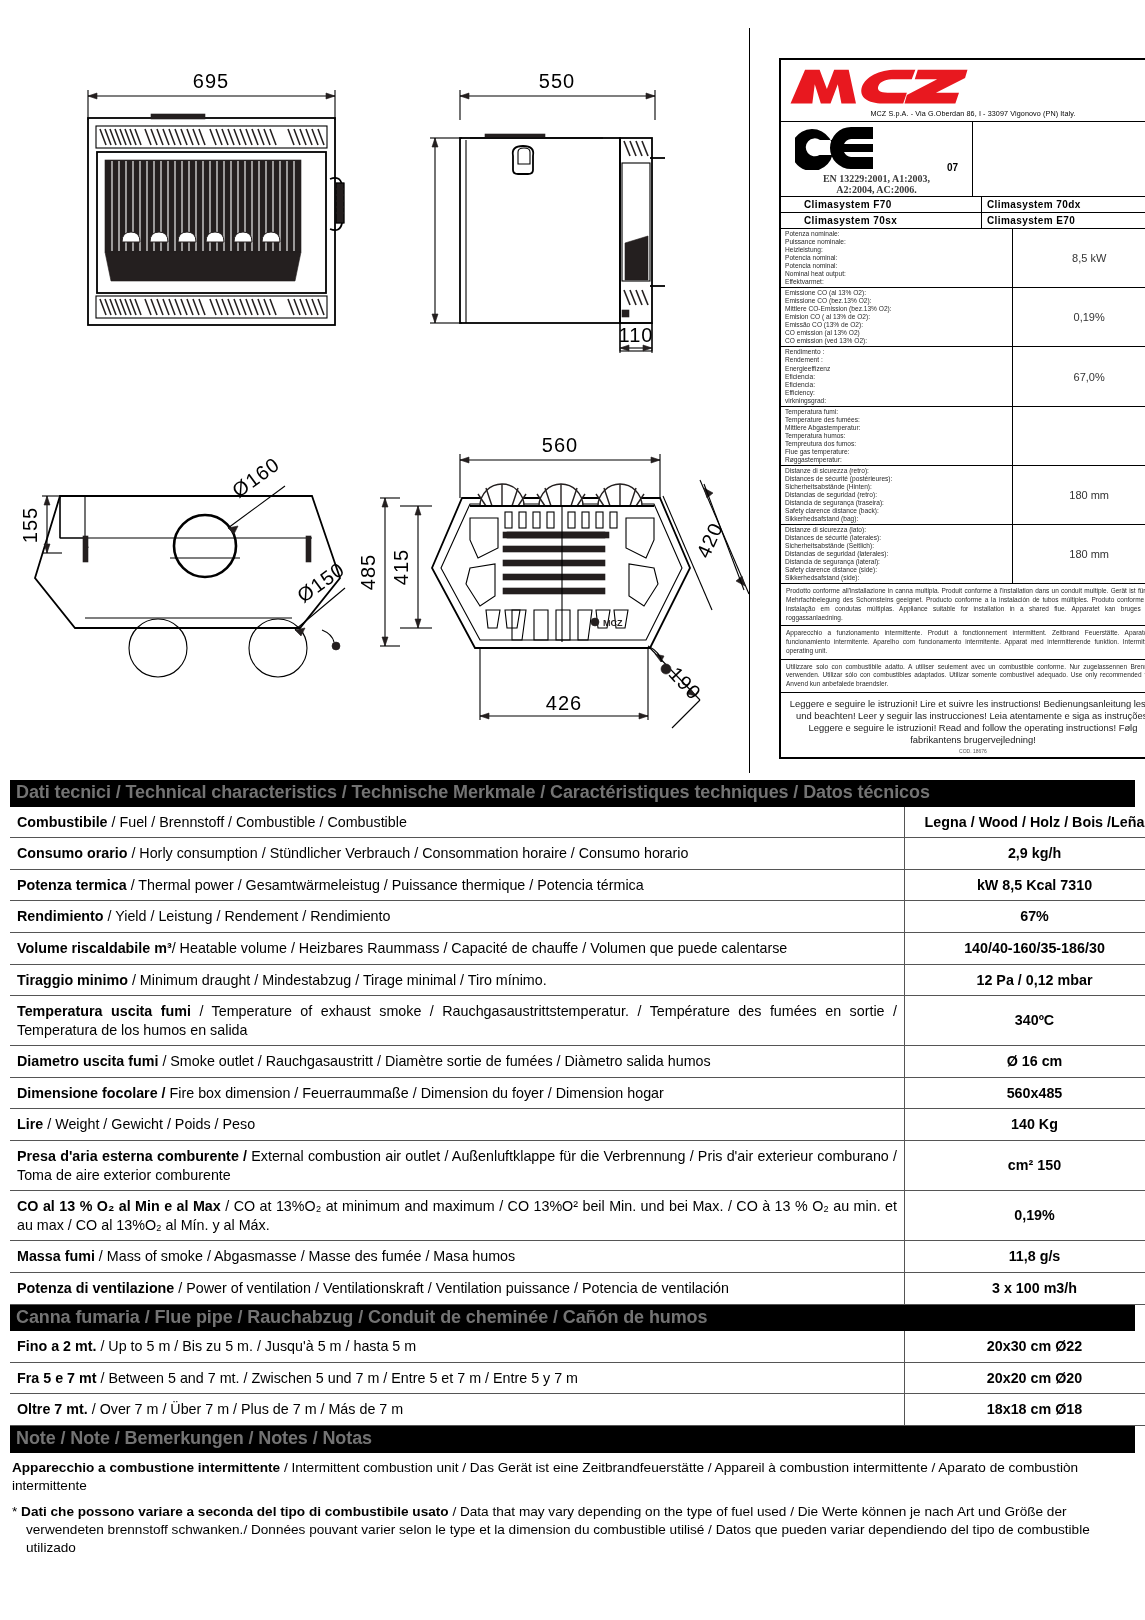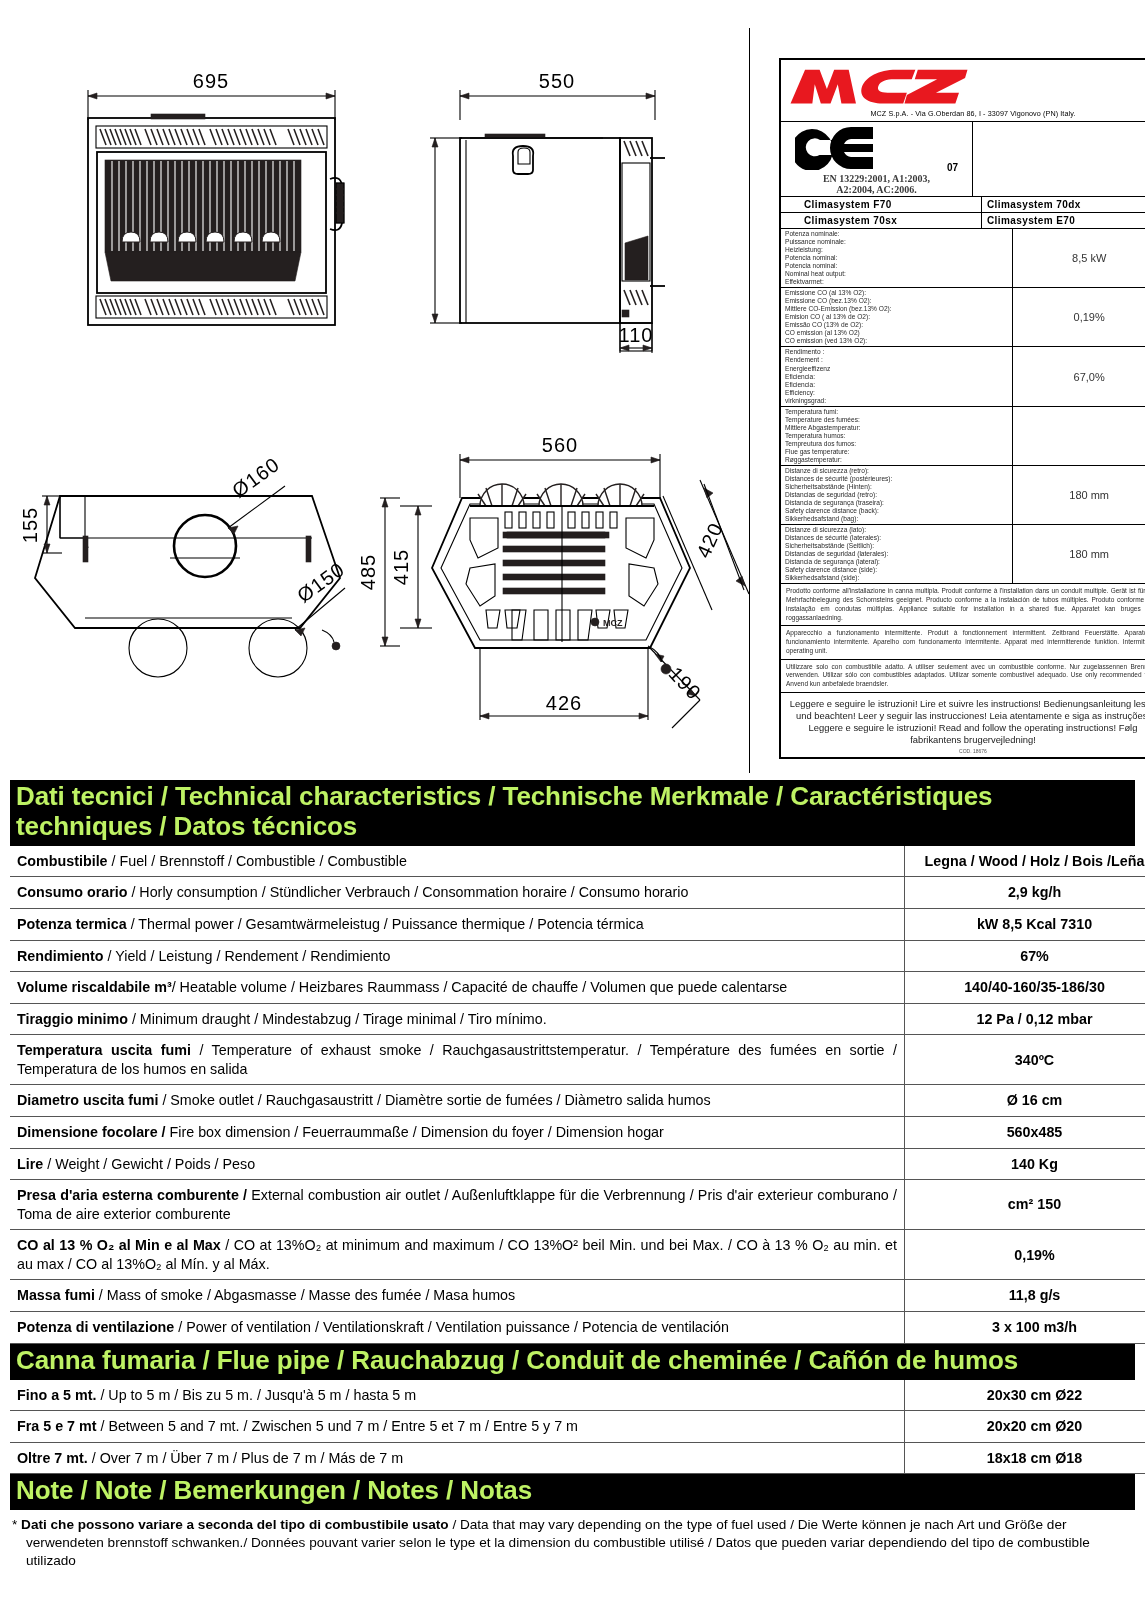--- a/index.html
+++ b/index.html
@@ -52,21 +52,21 @@
   .spec-val{width:39.5%;box-sizing:border-box;display:flex;align-items:center;justify-content:center;
             font-size:11px;color:#333;}
   .note-blk{border-bottom:1.4px solid #000;padding:3px 5px;font-size:6.5px;line-height:1.35;
             text-align:justify;color:#2a2a2a;}
   .warn-blk{padding:5px 8px 2px;text-align:center;font-size:9.4px;line-height:1.28;color:#1a1a1a;}
   .code-blk{text-align:center;font-size:5px;color:#555;padding-bottom:3px;}
 
   
   .tables{position:absolute;left:10px;top:752px;width:1125px;}
   .bar{
-    background:#000;color:#bef264;font-weight:bold;font-size:26px;
+    background:#000;color:#737373;font-weight:bold;font-size:18px;
     padding:2px 6px 4px;letter-spacing:-.1px;line-height:1.15;
   }
   table.spec{width:100%;border-collapse:collapse;table-layout:fixed;}
   table.spec td{
     border-bottom:1.6px solid #555;vertical-align:middle;
     padding:6px 7px;font-size:14.3px;line-height:1.3;
   }
   td.desc{width:880px;text-align:justify;}
   td.val{width:245px;border-left:1.6px solid #555;text-align:center;font-weight:bold;font-size:14.6px;}
   td.desc b{font-weight:bold;}
@@ -626,33 +626,34 @@
           <td class="val">3 x 100 m3/h</td>
         </tr>
       </tbody>
     </table>
 
     <div class="bar">Canna fumaria / Flue pipe / Rauchabzug / Conduit de cheminée / Cañón de humos</div>
 
     <table class="spec">
       <tbody>
         <tr>
-          <td class="desc"><b>Fino a 5 mt.</b><span> / Up to 5 m / Bis zu 5 m. / Jusqu'à 5 m / hasta 5 m</span></td>
+          <td class="desc"><b>Fino a 2 mt.</b><span> / Up to 5 m / Bis zu 5 m. / Jusqu'à 5 m / hasta 5 m</span></td>
           <td class="val">20x30 cm Ø22</td>
         </tr>
         <tr>
           <td class="desc"><b>Fra 5 e 7 mt</b><span> / Between 5 and 7 mt. / Zwischen 5 und 7 m / Entre 5 et 7 m / Entre 5 y 7 m</span></td>
           <td class="val">20x20 cm Ø20</td>
         </tr>
         <tr>
           <td class="desc"><b>Oltre 7 mt.</b><span> / Over 7 m / Über 7 m / Plus de 7 m / Más de 7 m</span></td>
           <td class="val">18x18 cm Ø18</td>
         </tr>
       </tbody>
     </table>
 
     <div class="bar">Note / Note / Bemerkungen / Notes / Notas</div>
 
     <div class="notes">
+      <p><b>Apparecchio a combustione intermittente</b><span> / Intermittent combustion unit / Das Gerät ist eine Zeitbrandfeuerstätte / Appareil à combustion intermittente / Aparato de combustiòn intermittente</span></p>
       <p class="ind"><span>* </span><b>Dati che possono variare a seconda del tipo di combustibile usato</b><span> / Data that may vary depending on the type of fuel used / Die Werte können je nach Art und Größe der verwendeten brennstoff schwanken./ Données pouvant varier selon le type et la dimension du combustible utilisé / Datos que pueden variar dependiendo del tipo de combustible utilizado</span></p>
     </div>
   </div>
 </div>
 
 </body></html>

